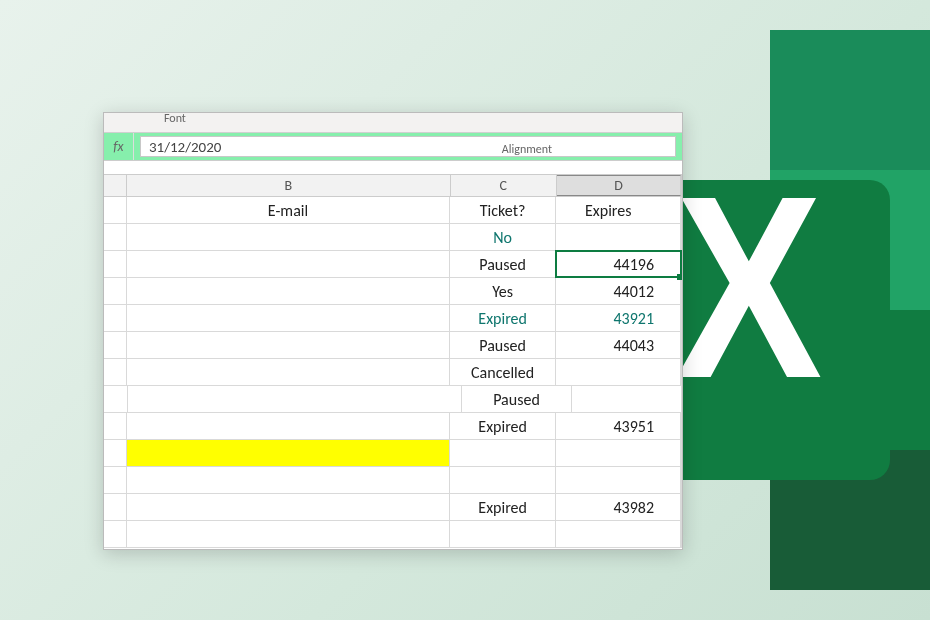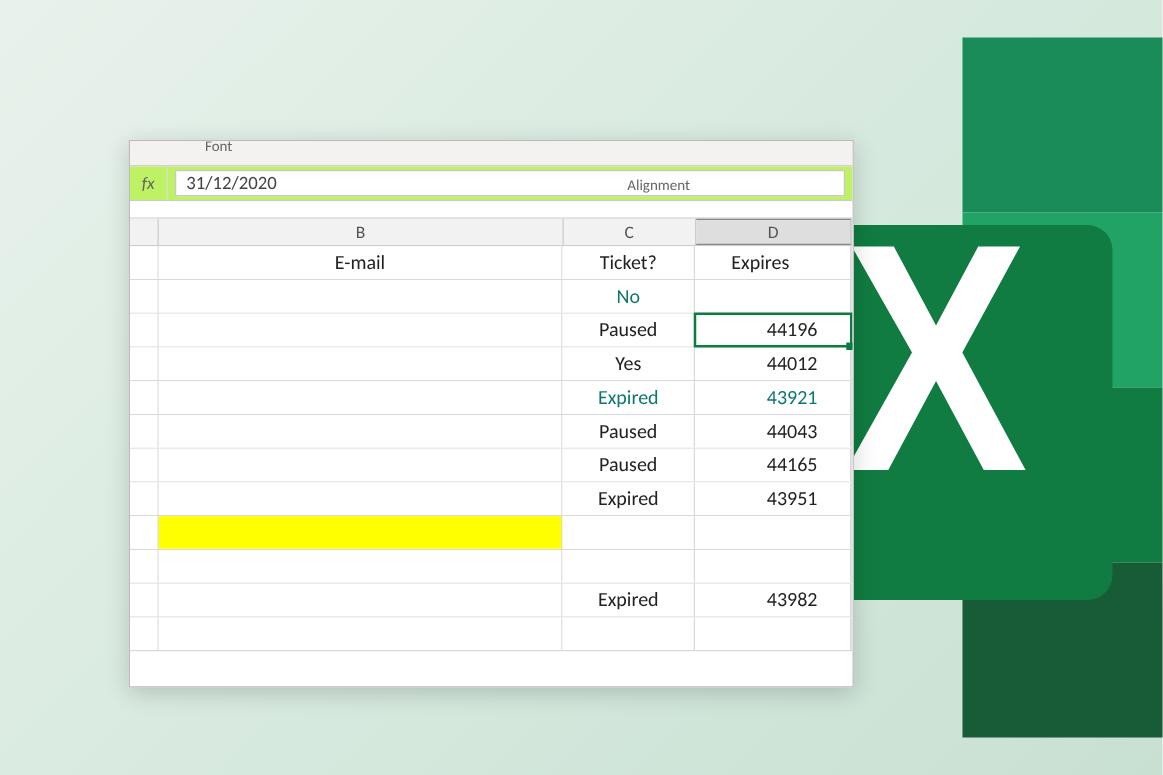--- a/index.html
+++ b/index.html
@@ -72,21 +72,21 @@
     .ribbon-label { position: absolute; top: -2px; }
     .ribbon-label.font { left: 60px; }
     .ribbon-label.align { right: 130px; margin-top: 31px; }
 
     
     .formula-bar {
       height: 28px;
       display: flex;
       align-items: center;
       border-bottom: 1px solid #ccc;
-      background: #bef264;
+      background: #86efac;
     }
     .fx-icon {
       width: 30px;
       text-align: center;
       font-style: italic;
       font-size: 14px;
       color: #666;
       border-right: 1px solid #ddd;
       height: 100%;
       display: flex;
@@ -248,22 +248,28 @@
         <div class="row">
           <div class="cell a"></div>
           <div class="cell b"></div>
           <div class="cell c">Paused</div>
           <div class="cell d">44043</div>
           <div class="cell rest"></div>
         </div>
         <div class="row">
           <div class="cell a"></div>
           <div class="cell b"></div>
+          <div class="cell c">Cancelled</div>
+          <div class="cell d"></div>
+          <div class="cell rest"></div>
+        </div>
+        <div class="row">
+          <div class="cell a"></div>
+          <div class="cell b"></div>
           <div class="cell c">Paused</div>
-          <div class="cell d">44165</div>
           <div class="cell rest"></div>
         </div>
         <div class="row">
           <div class="cell a"></div>
           <div class="cell b"></div>
           <div class="cell c">Expired</div>
           <div class="cell d">43951</div>
           <div class="cell rest"></div>
         </div>
         <div class="row">

